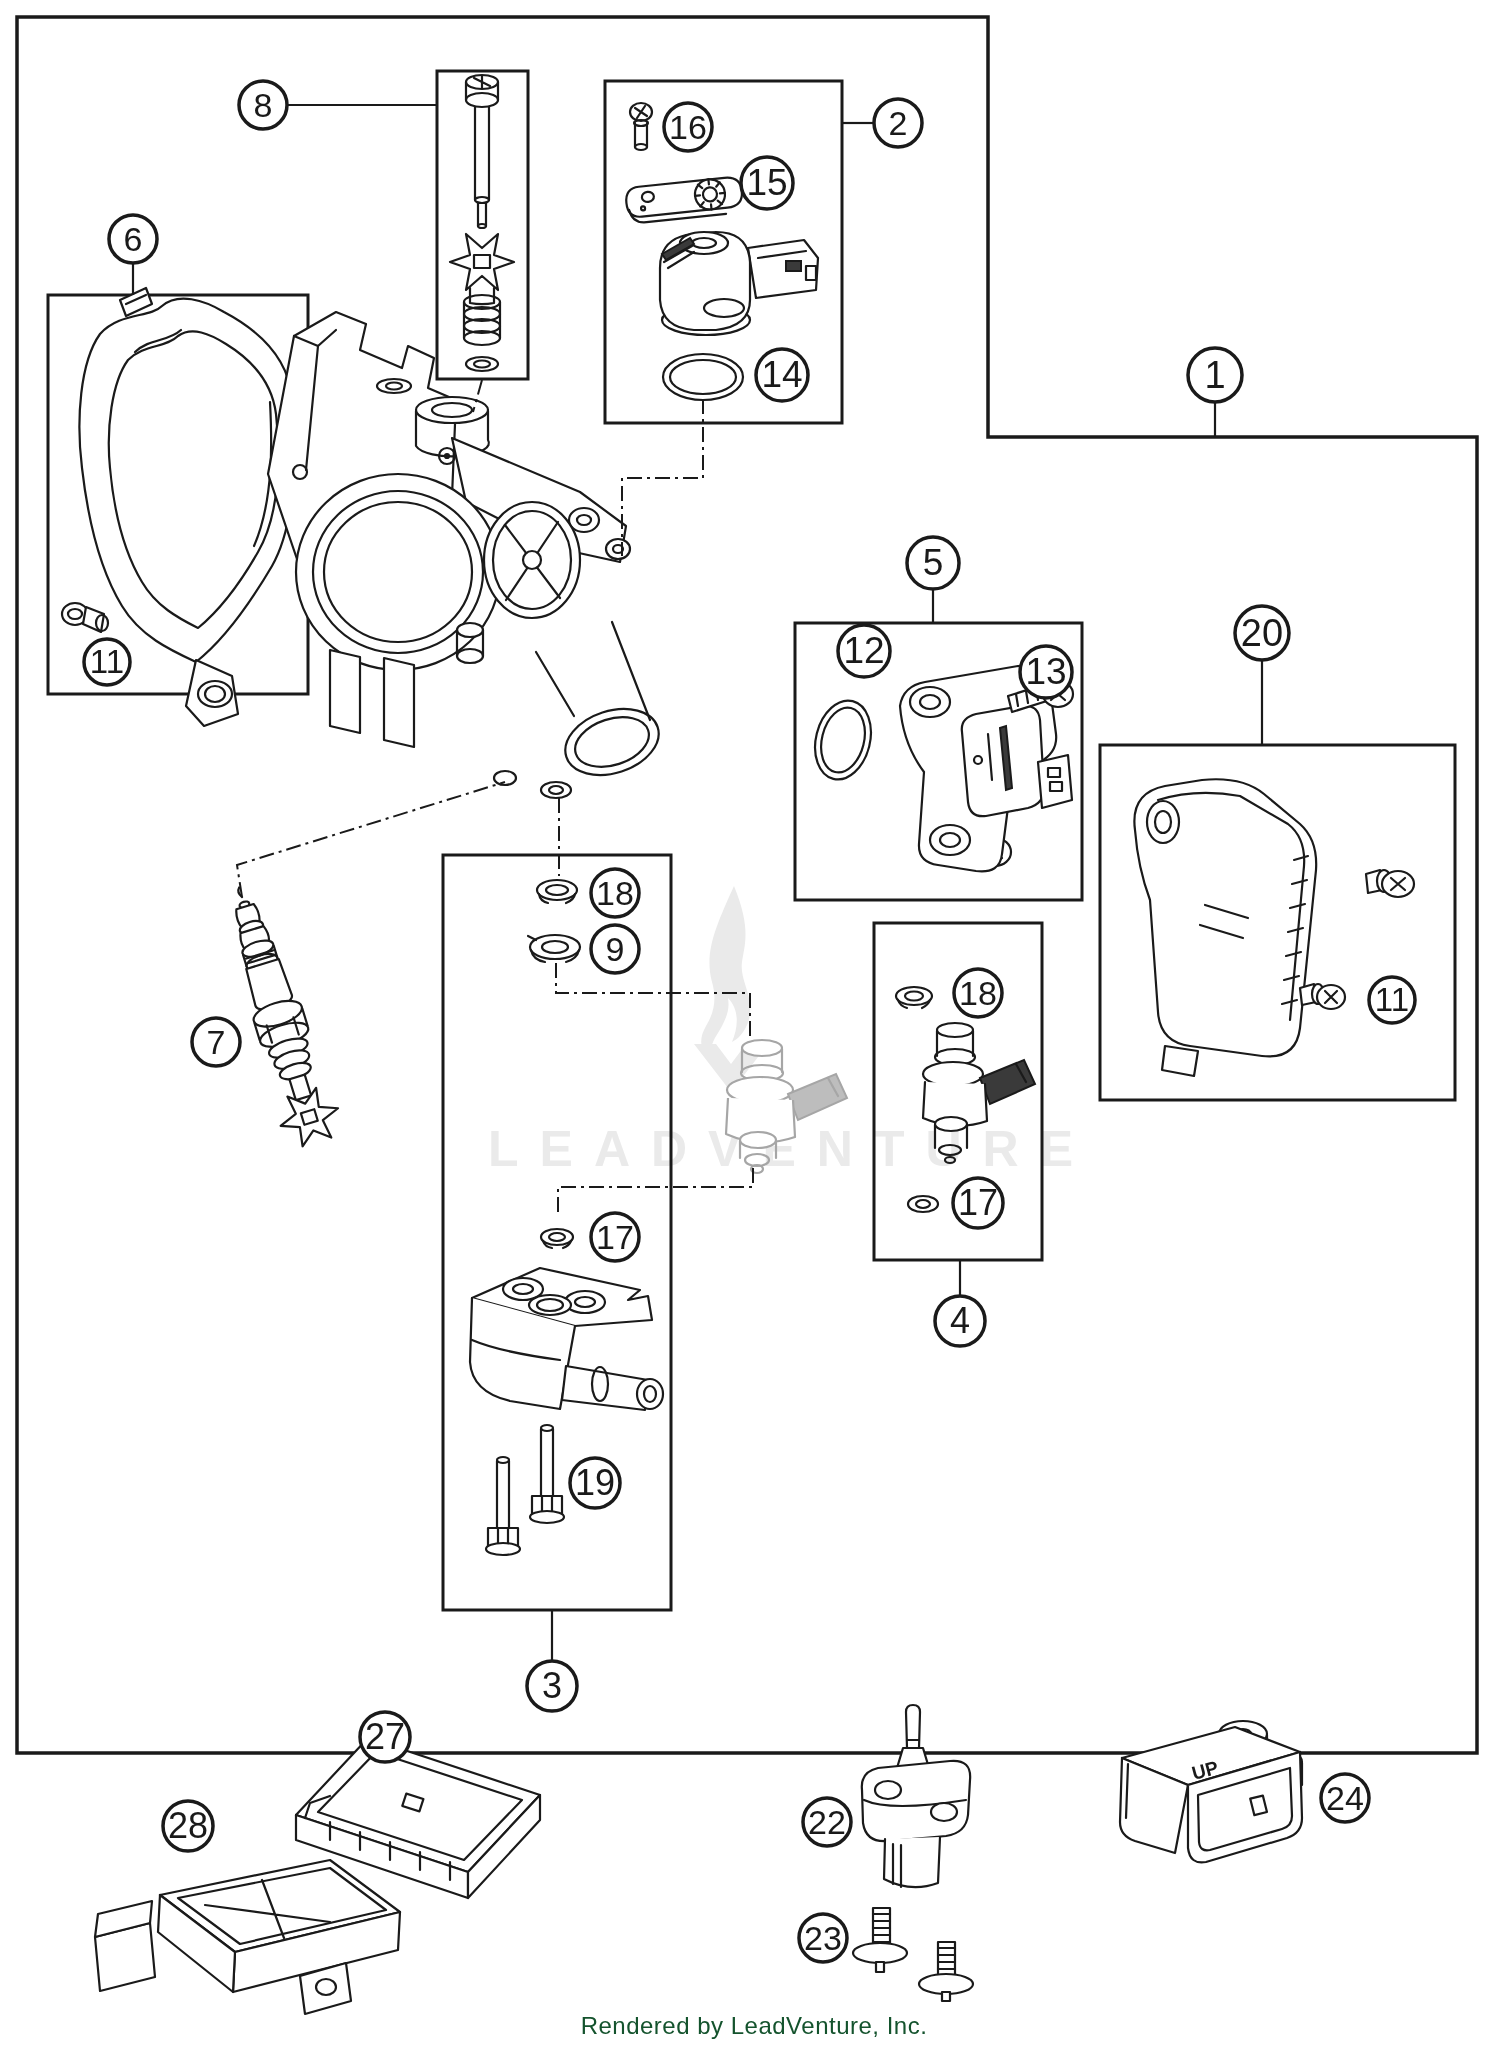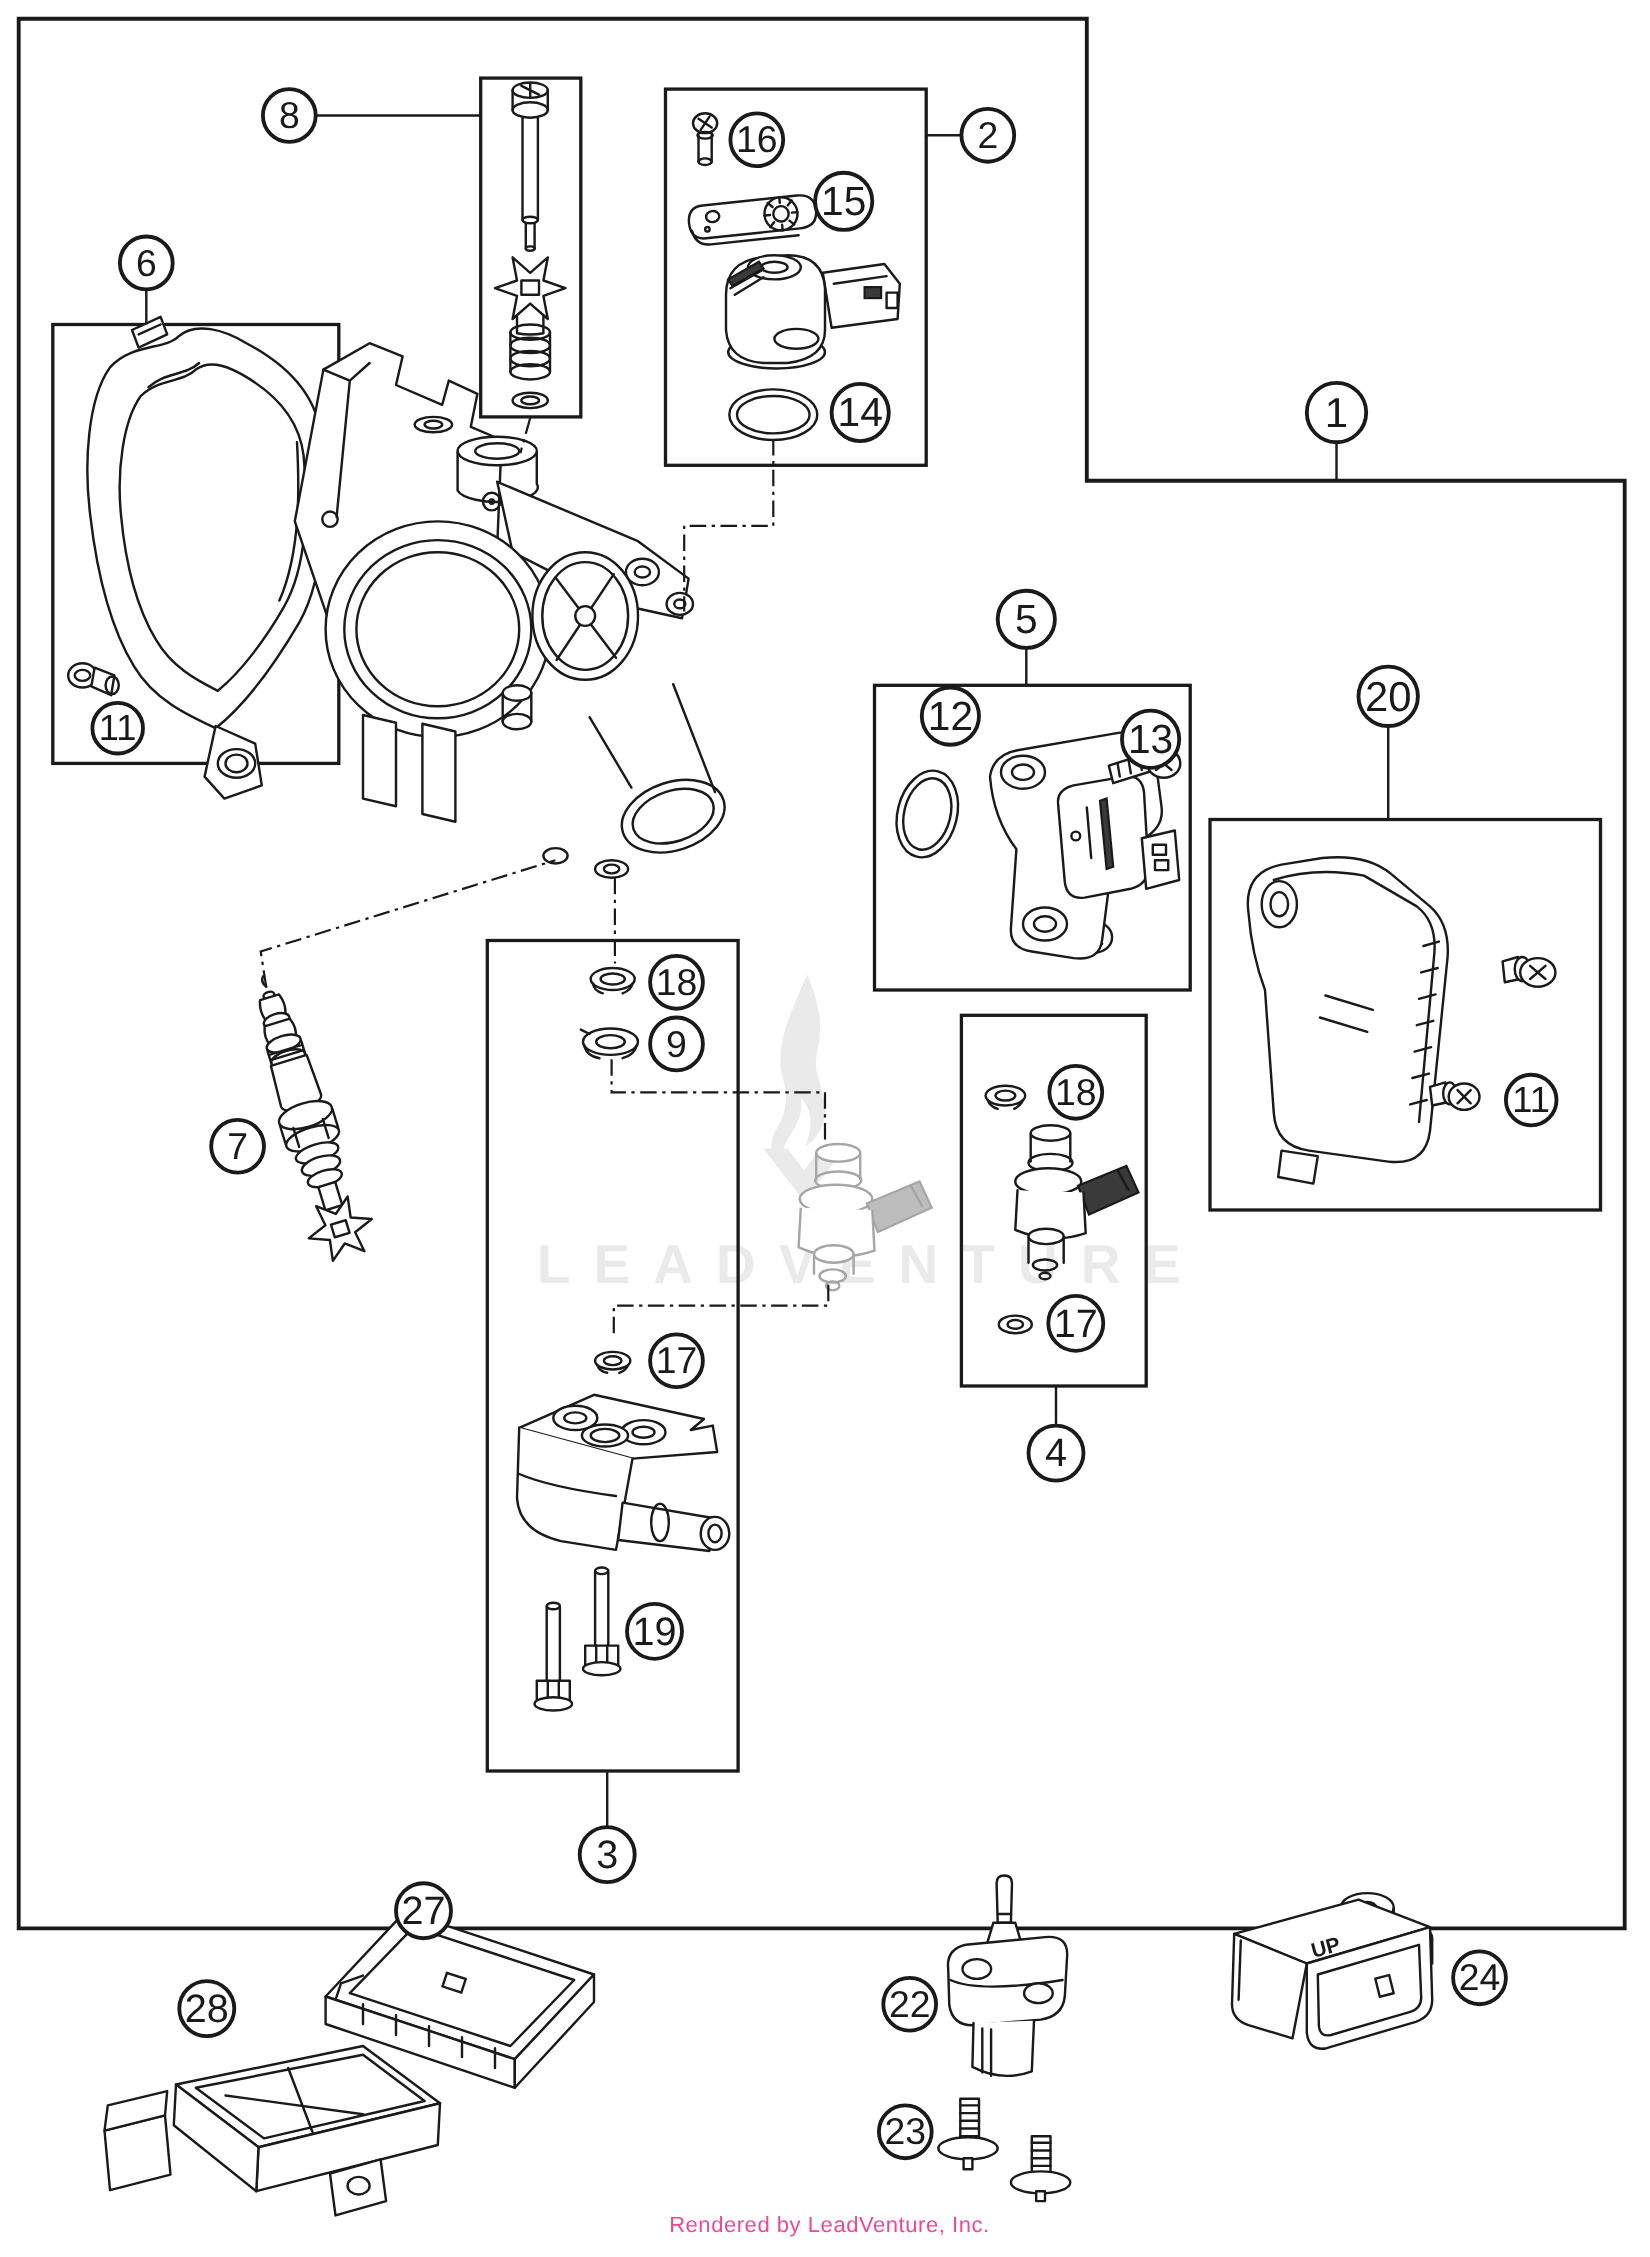--- a/index.html
+++ b/index.html
@@ -16,21 +16,21 @@
   .ghostw{stroke:#a6a6a6;stroke-width:2.2;fill:#ffffff;stroke-linejoin:round;}
   .ghostd{stroke:#a6a6a6;stroke-width:2;fill:#bdbdbd;}
   .lead{stroke:#1a1a1a;stroke-width:2.2;fill:none;}
   .link{stroke:#1a1a1a;stroke-width:2;fill:none;stroke-dasharray:15 5 3 5;}
   .co-circle{fill:#ffffff;stroke:#1a1a1a;stroke-width:3.5;}
   .co-text{fill:#1a1a1a;text-anchor:middle;font-family:"Liberation Sans",sans-serif;}
   .wm{fill:#eaeaea;font-weight:700;font-size:50px;letter-spacing:21px;}
   .wmshape{fill:#eaeaea;}
   .upmark{font-size:19px;font-weight:700;fill:#1a1a1a;}
   .footer{position:absolute;left:8px;right:0;top:2012px;text-align:center;
-          font-size:20px;color:#ec4899;letter-spacing:0.5px;}
+          font-size:24px;color:#14532d;letter-spacing:0.5px;}
 </style>
 </head>
 <body>
 
 <div class="stage">
 <svg width="1500" height="2052" viewBox="0 0 1500 2052" xmlns="http://www.w3.org/2000/svg">
 
   <g>
     <path class="wmshape" d="M734,886 C716,926 704,952 712,982 C717,999 714,1013 706,1026 C698,1040 700,1052 712,1056
          C709,1043 717,1036 722,1026 C726,1018 730,1010 728,998 C740,1010 738,1028 732,1042

